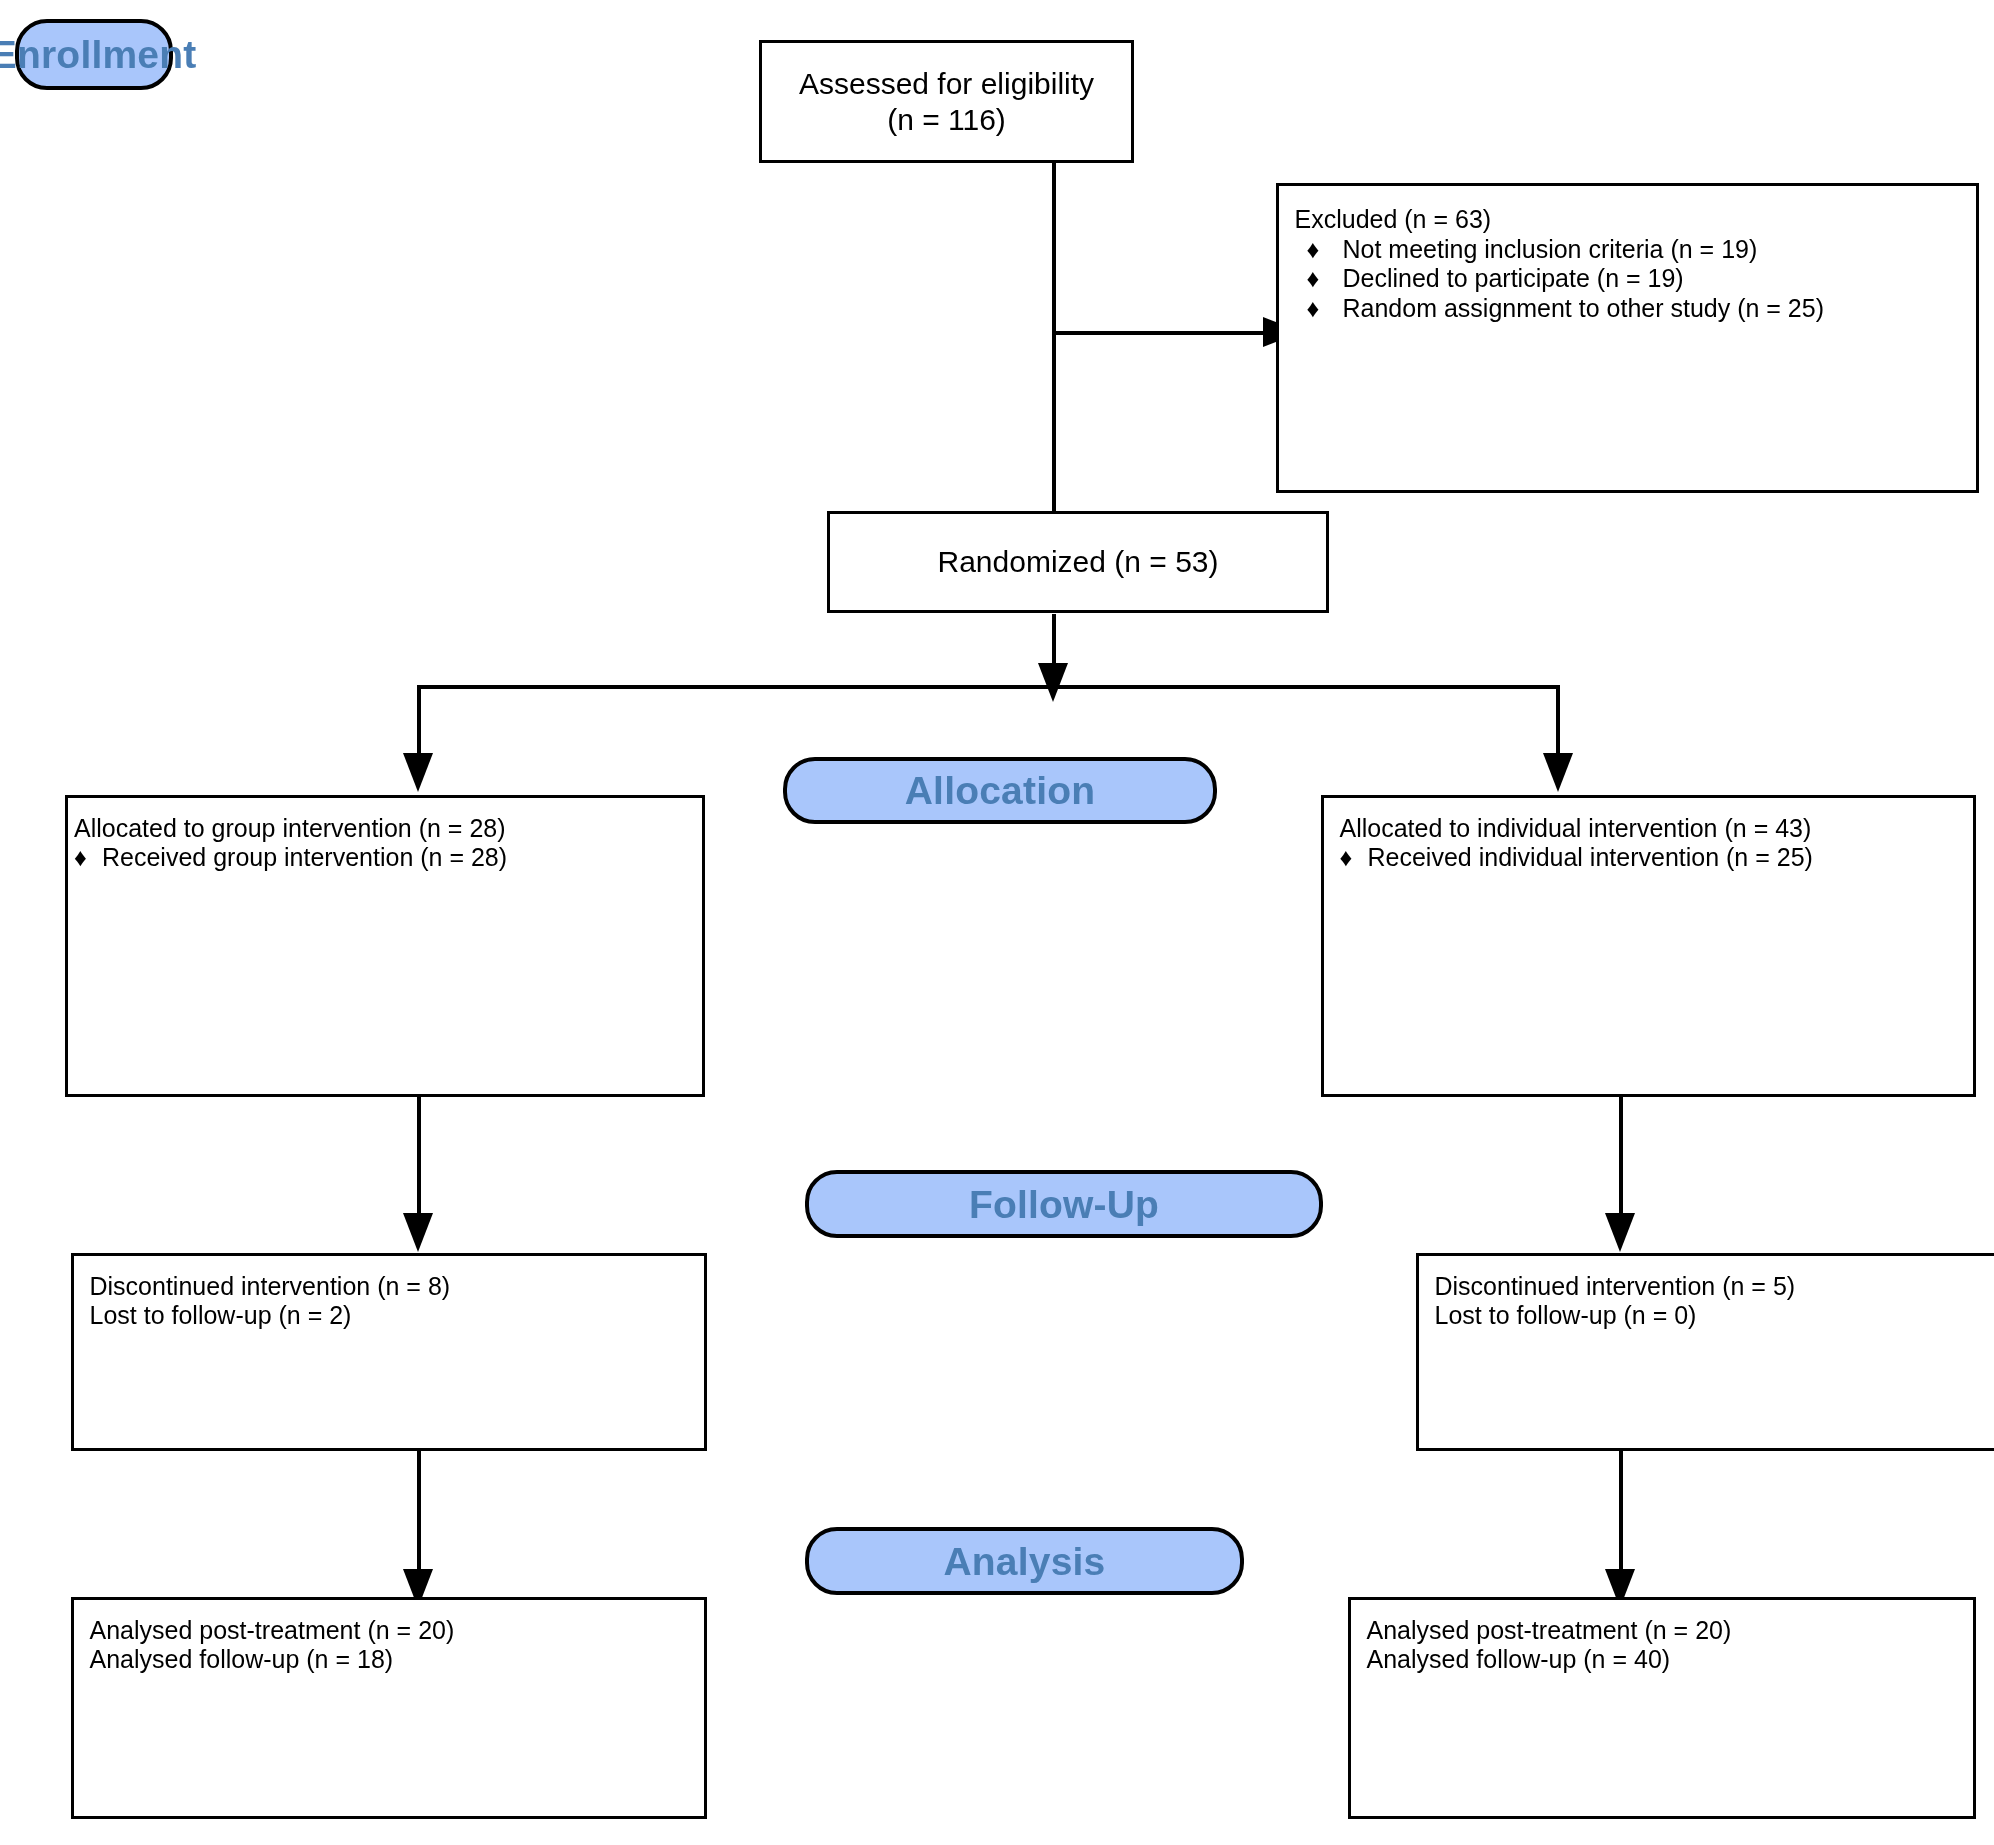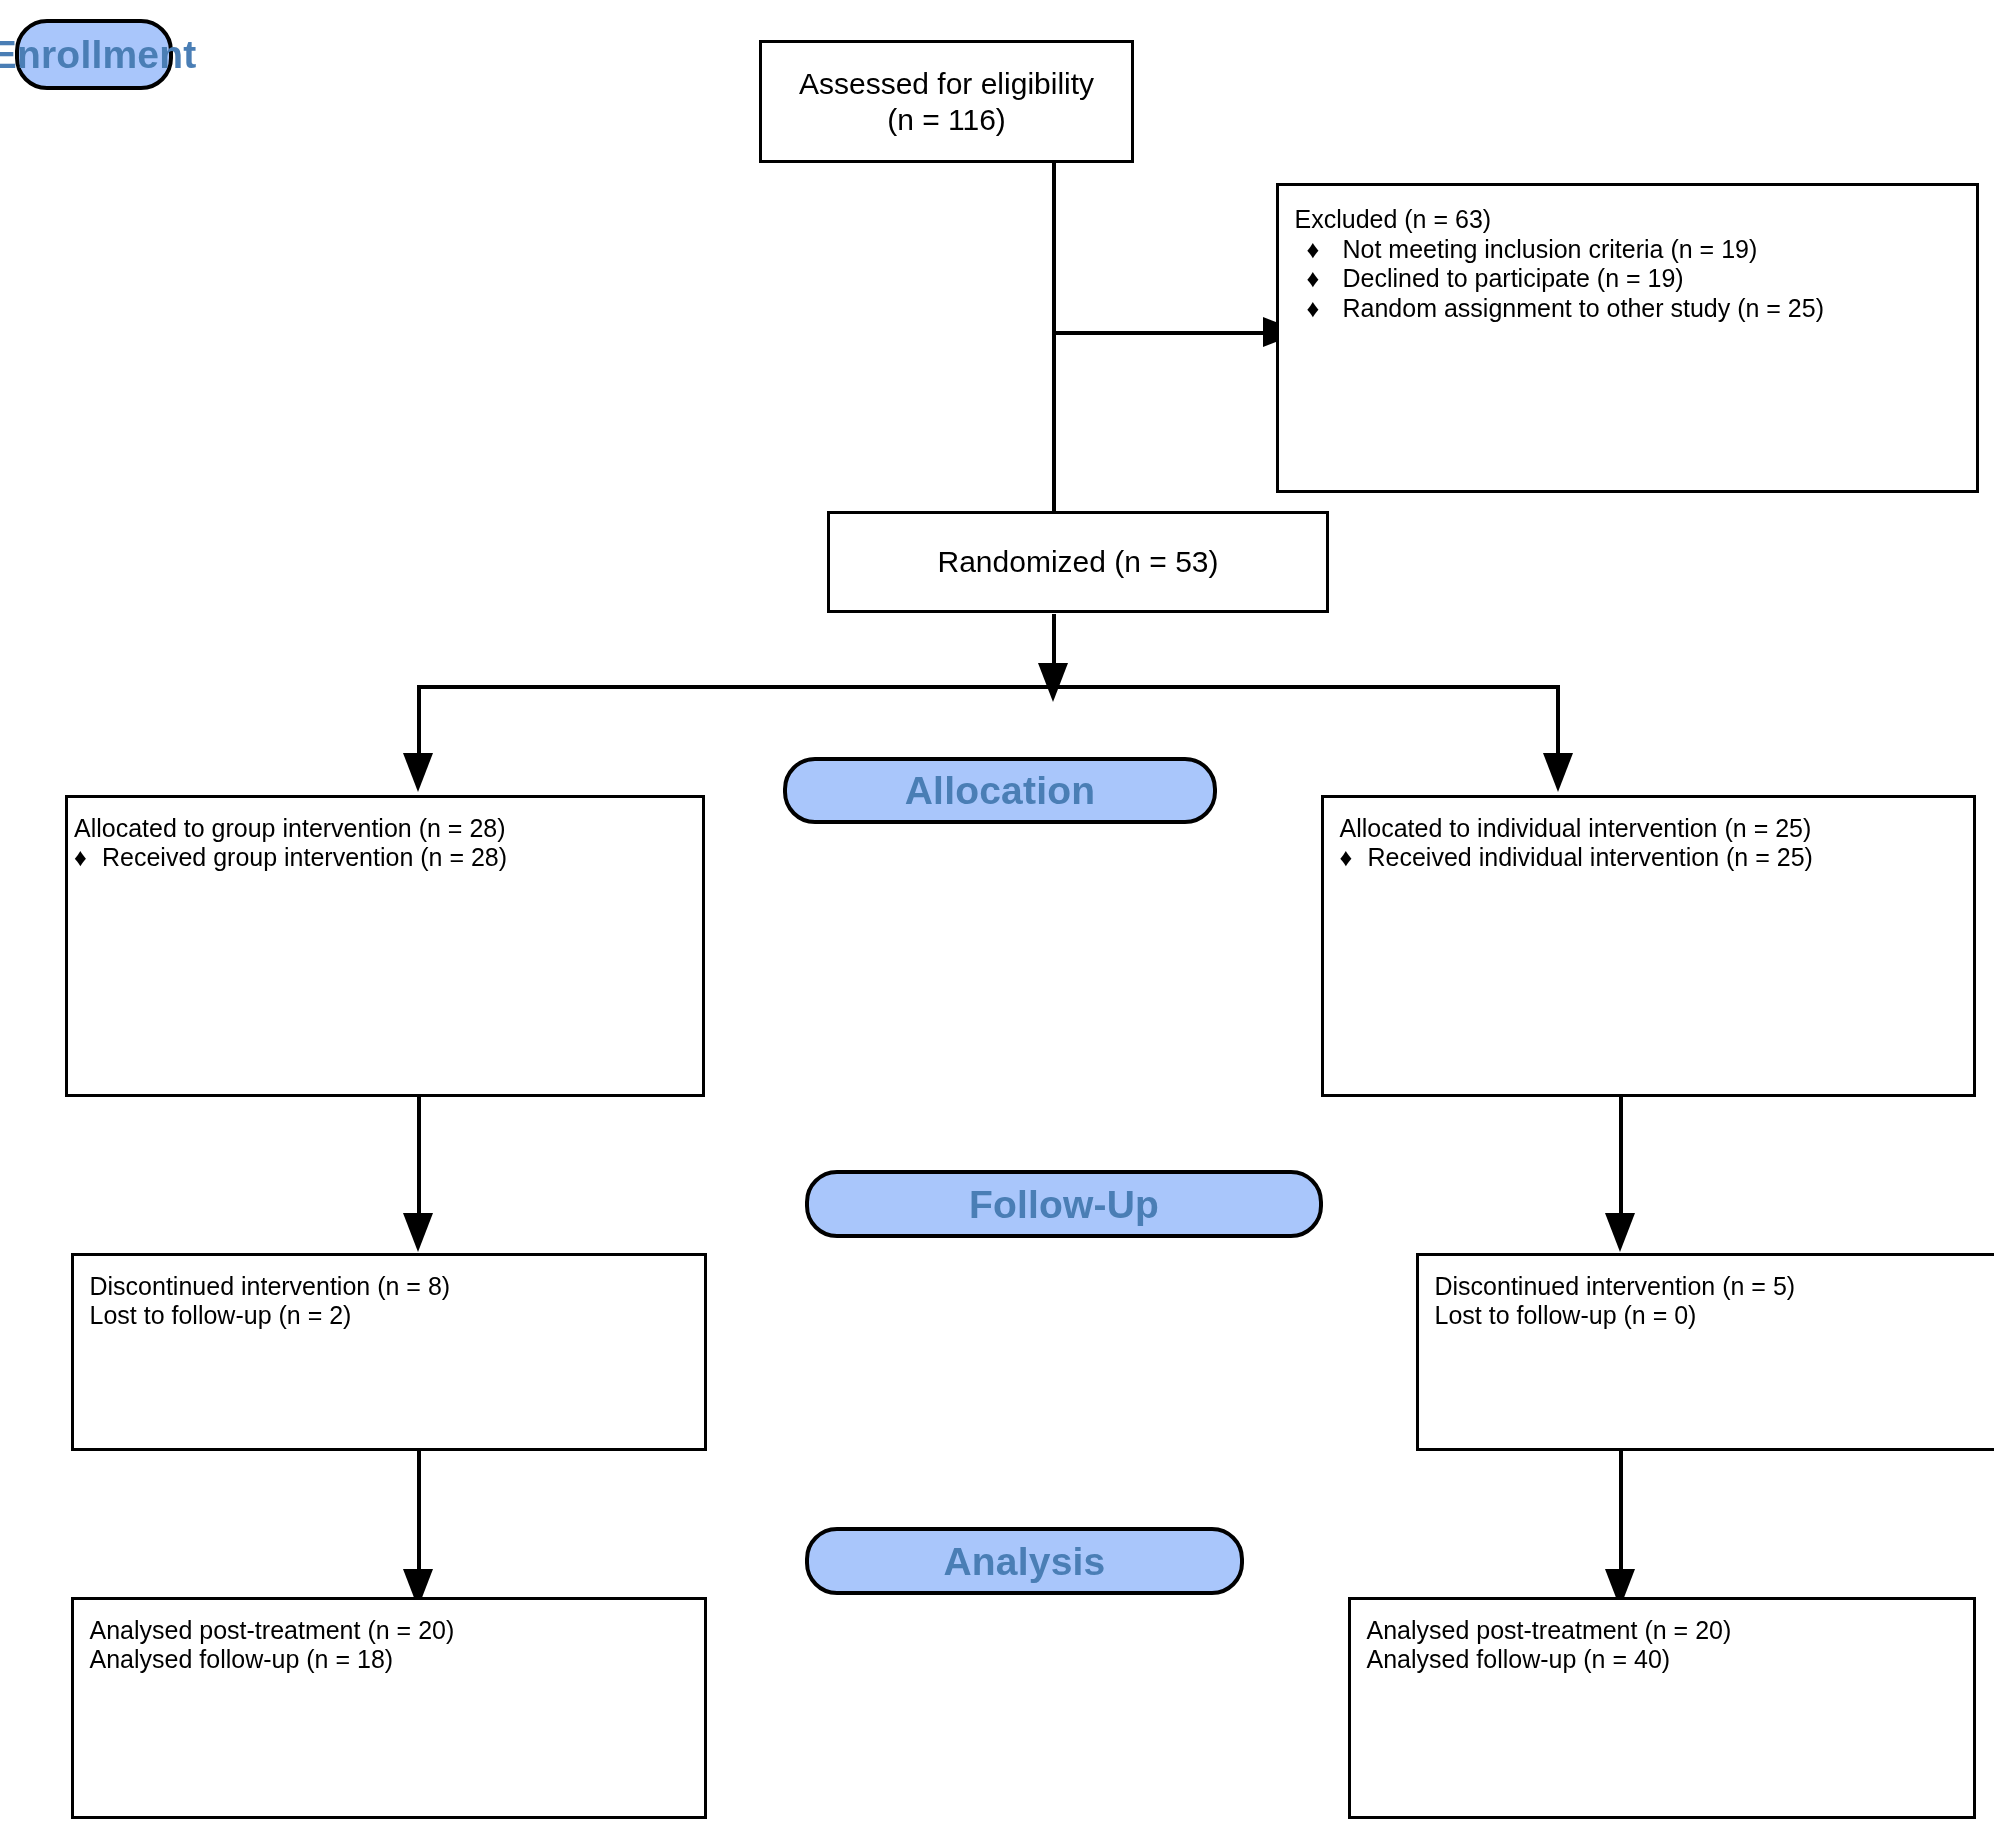--- a/index.html
+++ b/index.html
@@ -164,21 +164,21 @@
     <p>Allocated to group intervention (n = 28)</p>
     <ul class="bullets tight">
       <li>
         <span class="dia">♦</span>
         <span>Received group intervention (n = 28)</span>
       </li>
     </ul>
   </div>
 
   <div class="flow-box" style="left:1321px; top:795px; width:655px; height:302px;">
-    <p>Allocated to individual intervention (n = 25)</p>
+    <p>Allocated to individual intervention (n = 43)</p>
     <ul class="bullets tight">
       <li>
         <span class="dia">♦</span>
         <span>Received individual intervention (n = 25)</span>
       </li>
     </ul>
   </div>
 
   <div class="vline" style="left:417px; top:1096px; height:131px;"></div>
   <div class="arrow-down" style="left:403px; top:1213px;"></div>

